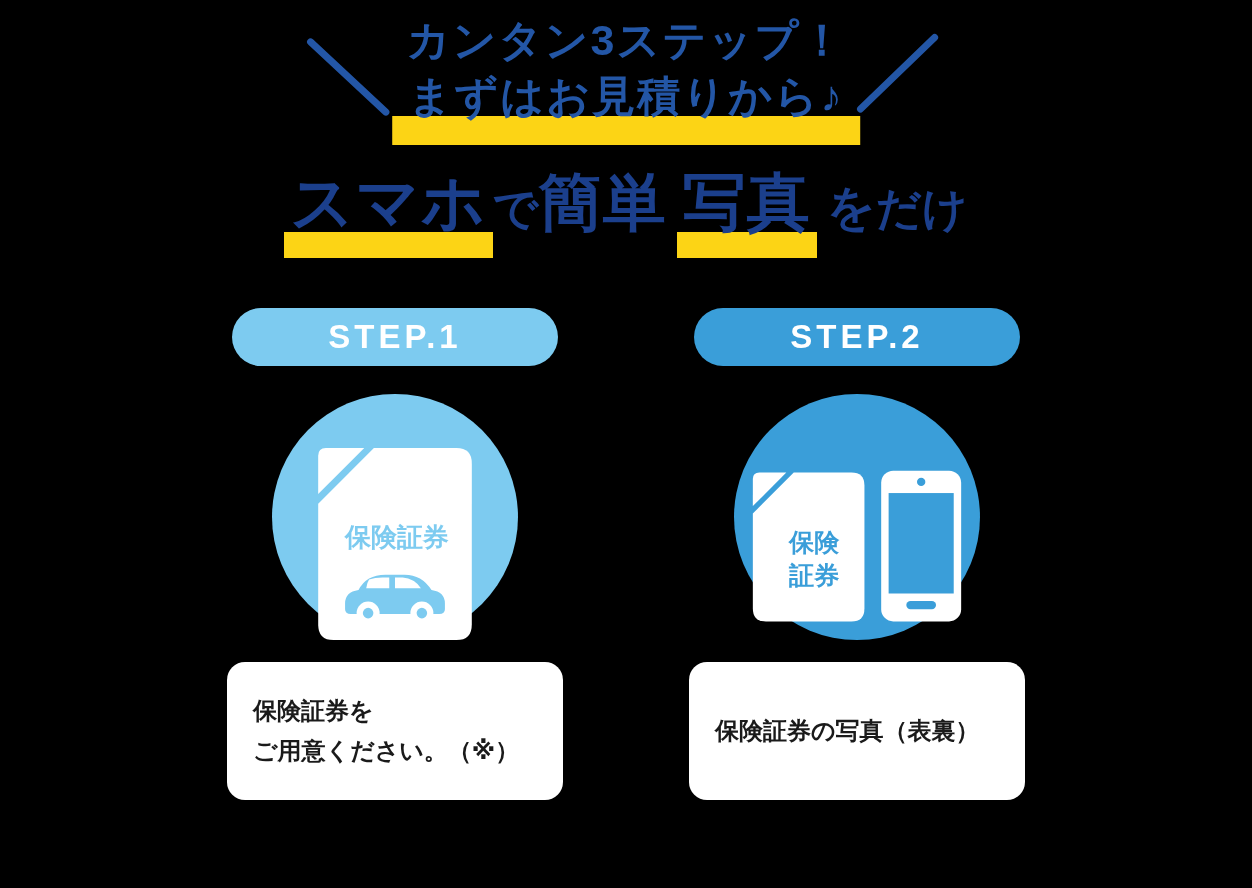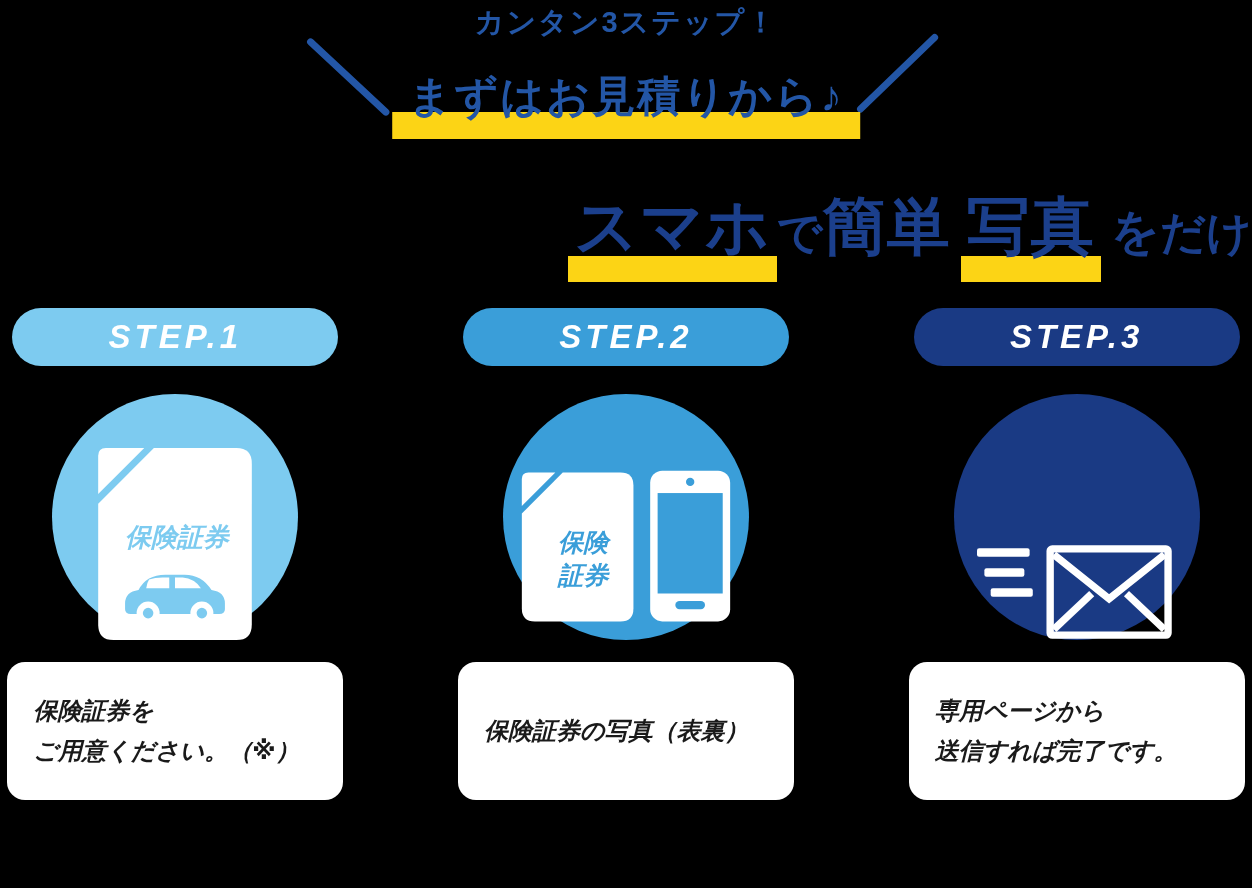--- a/index.html
+++ b/index.html
@@ -4,40 +4,40 @@
 <style>
   html,body{margin:0;padding:0;background:#000;}
   .canvas{
     position:relative;width:1252px;height:888px;overflow:hidden;
     background:var(--bg,#000);
     font-family:"Liberation Sans","DejaVu Sans",sans-serif;
   }
   
   .hdr-line{position:absolute;left:50%;transform:translateX(-50%);
     color:var(--header-blue,#2356A6);font-weight:bold;white-space:nowrap;}
-  .hdr-line1{top:3px;font-size:29px;letter-spacing:2px;}
+  .hdr-line1{top:12px;font-size:43px;letter-spacing:2px;}
   .hdr-line2{top:68px;font-size:43px;letter-spacing:2px;
-    padding:0 16px 13px;
+    padding:0 16px 19px;
     background:linear-gradient(to bottom,transparent 62%,var(--yellow,#FCD415) 62%);}
   .diag{position:absolute;height:7px;border-radius:4px;background:var(--header-blue,#2356A6);}
   .diag-left{top:36px;left:308px;width:110px;transform:rotate(43deg);transform-origin:left center;}
   .diag-right{top:108px;left:858px;width:110px;transform:rotate(-44deg);transform-origin:left center;}
   
   .title-row{position:absolute;top:160px;left:0;width:100%;
-    display:flex;align-items:baseline;justify-content:flex-end;
-    color:var(--title-navy,#1B3F8C);font-weight:bold;white-space:nowrap;margin-top:24px;}
+    display:flex;align-items:baseline;justify-content:center;
+    color:var(--title-navy,#1B3F8C);font-weight:bold;white-space:nowrap;}
   .seg-big{font-size:63px;letter-spacing:1px;}
   .seg-mid{font-size:48px;}
   .seg-small{font-size:45px;}
   .seg-hl{padding:0 6px 12px;
     background:linear-gradient(to bottom,transparent 73%,var(--yellow,#FCD415) 73%);}
   .seg-gap-r{margin-right:10px;}
   
   .steps{position:absolute;top:308px;left:0;width:100%;
-    display:flex;justify-content:center;gap:100px;font-style:italic;}
+    display:flex;justify-content:center;gap:100px;}
   .step-col{width:362px;display:flex;flex-direction:column;align-items:center;}
   .step-pill{width:326px;height:58px;border-radius:29px;
     display:flex;align-items:center;justify-content:center;
     color:#fff;font-size:33px;font-weight:bold;letter-spacing:4px;}
   .step-circle{width:246px;height:246px;border-radius:50%;margin-top:28px;
     display:flex;align-items:flex-end;justify-content:center;}
   .c1{background:var(--step1-blue,#7DCBF0);}
   .c2{background:var(--step2-blue,#3A9ED9);}
   .c3{background:var(--step3-navy,#1A3A84);}
   .step-card{width:336px;height:138px;margin-top:22px;box-sizing:border-box;
@@ -109,37 +109,15 @@
             <circle cx="43" cy="12" r="4.5" fill="#3A9ED9"></circle>
             <rect x="27" y="140" width="32" height="9" rx="4.5" fill="#3A9ED9"></rect>
           </g>
         </svg>
       </div>
       <div class="step-card">
         <div>保険証券の写真（表裏）</div>
       </div>
     </div>
 
-    <div class="step-col">
-      <div class="step-pill c3">STEP.3</div>
-      <div class="step-circle c3">
-        <svg width="200" height="97" viewBox="0 0 190 92">
-          <g fill="#fff">
-            <rect x="0" y="5" width="50" height="8" rx="2"></rect>
-            <rect x="7" y="24" width="38" height="8" rx="2"></rect>
-            <rect x="13" y="43" width="40" height="8" rx="2"></rect>
-          </g>
-          <g transform="translate(66,2)" fill="none" stroke="#fff" stroke-width="7">
-            <rect x="3.5" y="3.5" width="112" height="82" rx="2"></rect>
-            <path d="M7,9 L59.5,51 L112,9"></path>
-            <path d="M7,80 L43,46"></path>
-            <path d="M112,80 L76,46"></path>
-          </g>
-        </svg>
-      </div>
-      <div class="step-card">
-        <div>専用ページから</div>
-        <div>送信すれば完了です。</div>
-      </div>
-    </div>
 
   </div>
 </div>
 
 </body></html>

